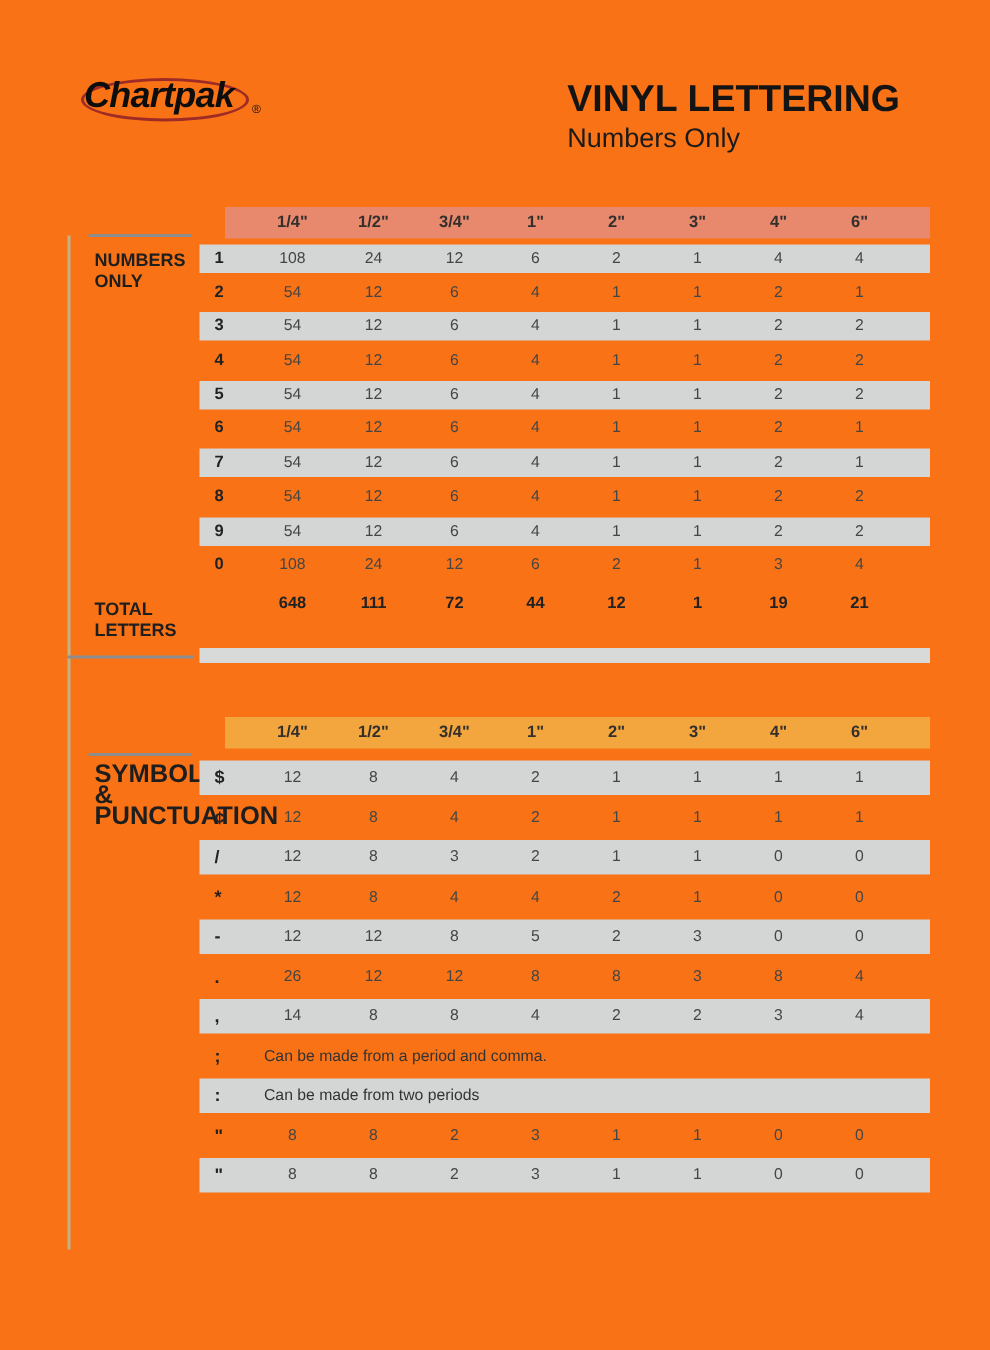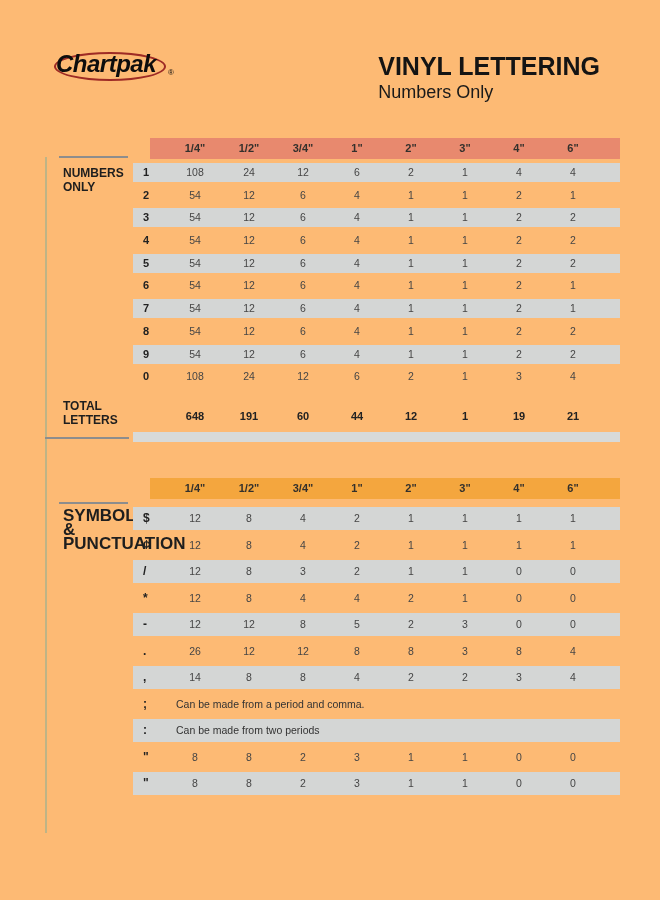--- a/index.html
+++ b/index.html
@@ -1,21 +1,21 @@
 <!DOCTYPE html>
 <html style="--salmon: #E8896E; --orange: #F4A63E; --stripe: #D4D6D5; --accent: #BFB486; --logored: #9E2B25;"><head>
 <meta charset="utf-8">
 <style>
   :root{
     --salmon:#E8896E; --orange:#F4A63E; --stripe:#D4D6D5;
     --accent:#BFB486; --logored:#9E2B25;
   }
   html,body{margin:0;padding:0;background:#ffffff;}
   .page{
-    position:relative;width:660px;height:900px;background:#fdba74;overflow:hidden;
+    position:relative;width:660px;height:900px;background:#f97316;overflow:hidden;
     font-family:"Liberation Sans","DejaVu Sans",sans-serif;color:#222;
   }
   
   .logo{position:absolute;left:56px;top:50px;width:130px;height:36px;}
   .logo-word{position:relative;z-index:2;font-size:24px;font-weight:bold;font-style:italic;
     letter-spacing:-0.5px;color:#0d0d0d;}
   .ellipse{position:absolute;left:-2px;top:2px;width:108px;height:25px;
     border:2.5px solid var(--logored);border-radius:50%;z-index:1;}
   .reg{position:absolute;left:112px;top:18px;font-size:8px;color:#0d0d0d;z-index:2;}
   .title-block{position:absolute;top:52px;right:60px;text-align:left;}
@@ -45,21 +45,21 @@
   #numbers-rows{position:absolute;left:133px;top:163px;}
   #symbols-rows{position:absolute;left:133px;top:507px;}
   .t-row{position:relative;width:487px;display:grid;grid-template-columns:35px repeat(8,54px);}
   #numbers-rows .t-row{height:19px;line-height:19px;margin-bottom:3.7px;}
   #symbols-rows .t-row{height:23px;line-height:23px;margin-bottom:3.5px;}
   .stripe{background:var(--stripe);}
   .lbl{font-weight:bold;font-size:11px;padding-left:10px;color:#222;}
   #symbols-rows .lbl{font-size:12px;}
   .val{text-align:center;font-size:10.5px;color:#454545;}
   .note{grid-column:2 / 10;text-align:left;font-size:10.5px;color:#333;padding-left:8px;}
-  .totals{position:absolute;left:133px;top:406px;height:20px;line-height:20px;}
+  .totals{position:absolute;left:133px;top:392px;height:20px;line-height:20px;}
   .totals .val{font-weight:bold;font-size:11px;color:#222;}
 </style>
 </head>
 <body>
 
 <div class="page">
 
   <div class="logo">
     <span class="ellipse"></span>
     <span class="logo-word">Chartpak</span>
@@ -197,22 +197,22 @@
         <span class="val">2</span>
         <span class="val">1</span>
         <span class="val">3</span>
         <span class="val">4</span>
       </div>
     </div>
   <div class="side-label total-label">TOTAL LETTERS</div>
   <div class="t-row totals" id="numbers-totals">
       <span class="lbl"></span>
       <span class="val">648</span>
-      <span class="val">191</span>
-      <span class="val">60</span>
+      <span class="val">111</span>
+      <span class="val">72</span>
       <span class="val">44</span>
       <span class="val">12</span>
       <span class="val">1</span>
       <span class="val">19</span>
       <span class="val">21</span>
     </div>
 
   <div class="side-label" id="symbols-label">SYMBOLS &amp; PUNCTUATION</div>
   <div class="col-header symbols-header" id="symbols-header">
       <span class="hval">1/4"</span>

